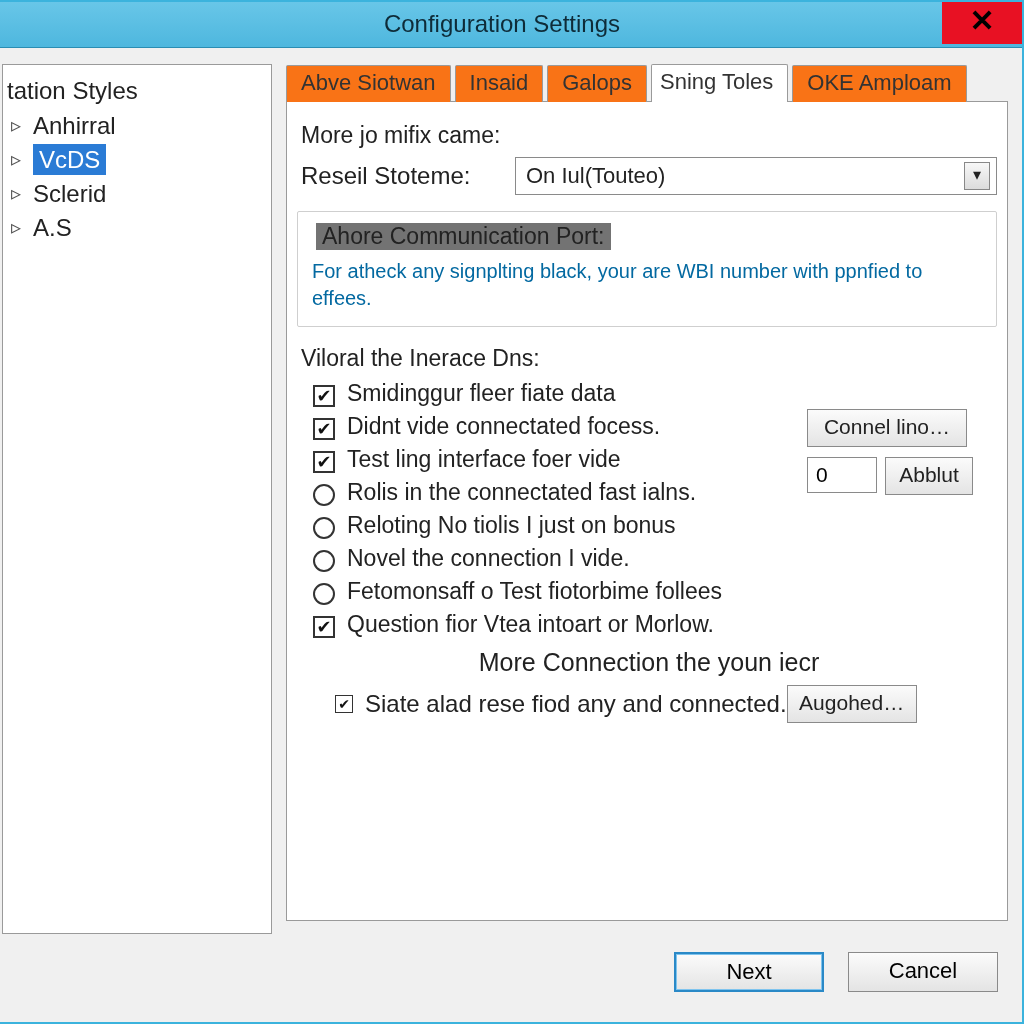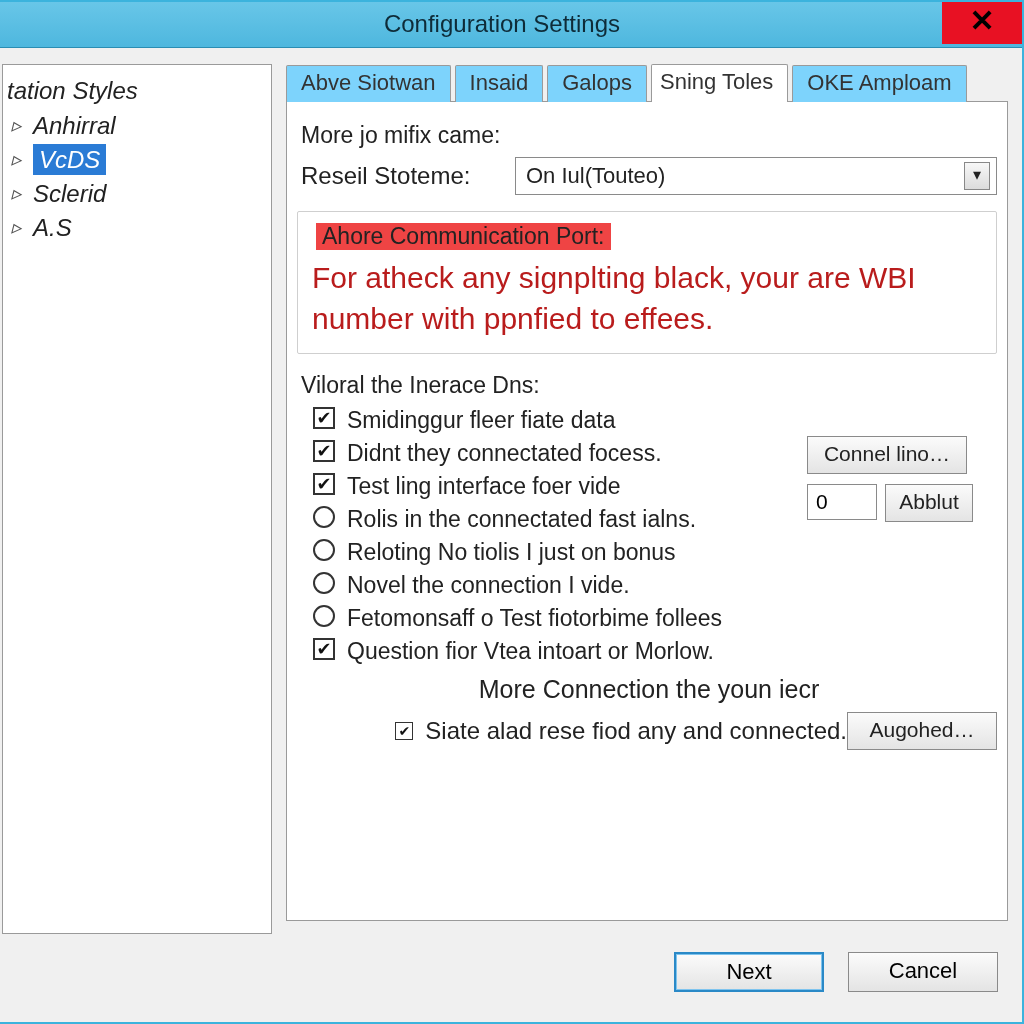--- a/index.html
+++ b/index.html
@@ -51,21 +51,20 @@
   }
 
   .tree {
     flex: 0 0 270px;
     background: #fff;
     border: 1px solid #9a9a9a;
     padding: 8px 0;
     font-size: 24px;
     color: #222;
     overflow: hidden;
-    font-style: italic;
   }
   .tree-root {
     padding: 4px 10px 4px 4px;
     white-space: nowrap;
   }
   .tree-item {
     padding: 3px 6px 3px 30px;
     white-space: nowrap;
     position: relative;
   }
@@ -90,21 +89,21 @@
 
   .tabs {
     display: flex;
     align-items: flex-end;
     gap: 4px;
     margin-bottom: -1px;
   }
   .tab {
     border: 1px solid #9a9a9a;
     border-bottom: none;
-    background: #7dd3fc;
+    background: #f97316;
     padding: 4px 14px 6px 14px;
     font-size: 22px;
     color: #333;
     border-radius: 2px 2px 0 0;
   }
   .tab.active {
     background: #fff;
     position: relative;
     z-index: 2;
     padding-bottom: 7px;
@@ -154,38 +153,38 @@
   .fieldset {
     border: 1px solid #cfcfcf;
     border-radius: 2px;
     margin: 6px 0 18px 0;
     padding: 10px 14px 14px 14px;
   }
   .fieldset .legend {
     font-size: 23px;
     color: #222;
     margin: -24px 0 8px 4px;
-    background: #ef4444;
+    background: #737373;
     display: inline-block;
     padding: 0 6px;
   }
   .fieldset .body {
-    font-size: 30px;
-    color: #b91c1c;
+    font-size: 20px;
+    color: #0369a1;
     line-height: 1.35;
   }
 
   .checks {
     position: relative;
     font-size: 23px;
     color: #222;
   }
   .check-row {
     display: flex;
-    align-items: flex-start;
+    align-items: flex-end;
     gap: 12px;
     margin: 6px 0;
     padding-left: 16px;
   }
   .chkbox {
     width: 22px; height: 22px;
     border: 2px solid #333;
     display: inline-flex;
     align-items: center;
     justify-content: center;
@@ -226,21 +225,21 @@
   }
 
   .bottom-group .hdr {
     font-size: 25px;
     margin: 10px 0 8px 4px;
     text-align: center;
   }
   .bottom-group .inner {
     display: flex;
     align-items: center;
-    justify-content: flex-end;
+    justify-content: flex-start;
     padding-left: 38px;
   }
   .smallchk {
     width: 18px; height: 18px;
     border: 1px solid #333;
     display: inline-flex;
     align-items: center; justify-content: center;
     font-size: 14px;
     margin-right: 12px;
   }
@@ -323,21 +322,21 @@
           <div class="group-title">Viloral the Inerace Dns:</div>
 
           <div class="checks">
 
             <div class="check-row">
               <span class="chkbox checked"></span>
               <span>Smidinggur fleer fiate data</span>
             </div>
             <div class="check-row">
               <span class="chkbox checked"></span>
-              <span>Didnt they connectated focess.</span>
+              <span>Didnt vide connectated focess.</span>
             </div>
             <div class="check-row">
               <span class="chkbox checked"></span>
               <span>Test ling interface foer vide</span>
             </div>
             <div class="check-row">
               <span class="radio"></span>
               <span>Rolis in the connectated fast ialns.</span>
             </div>
             <div class="check-row">
@@ -366,21 +365,21 @@
             </div>
           </div>
 
           <div class="bottom-group">
             <div class="hdr">More Connection the youn iecr</div>
             <div class="inner">
               <div style="display:flex;align-items:center;">
                 <span class="smallchk checked"></span>
                 <span>Siate alad rese fiod any and connected.</span>
               </div>
-              <div class="win-btn" style="width:150px;margin:0"><span>Augohed…</span></div>
+              <div class="win-btn" style="width:130px;margin:0"><span>Augohed…</span></div>
             </div>
           </div>
 
         </div>
       </div>
     </div>
 
     <div class="footer">
       <div class="win-btn primary"><span>Next</span></div>
       <div class="win-btn"><span>Cancel</span></div>

